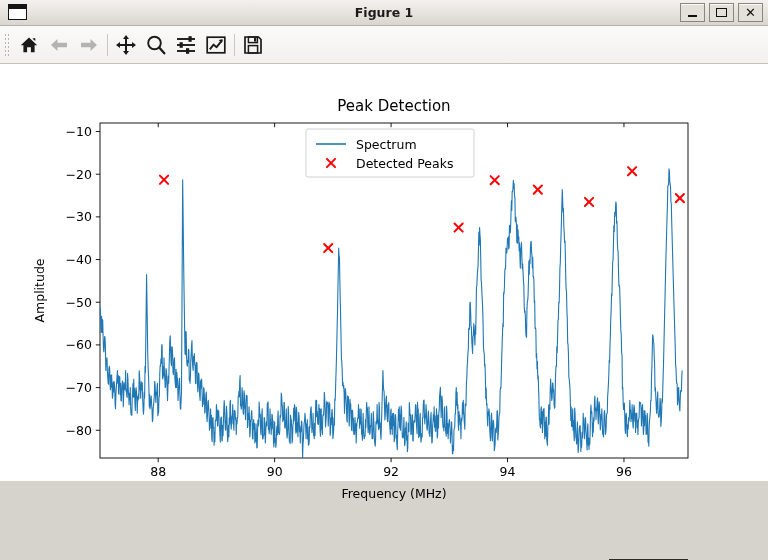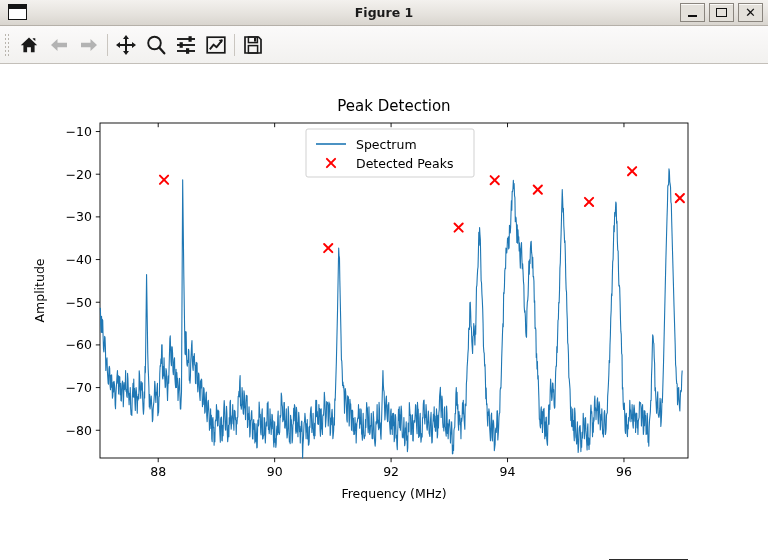--- a/index.html
+++ b/index.html
@@ -1,19 +1,19 @@
 <!DOCTYPE html>
 <html><head>
 <meta charset="utf-8">
 <style>
   html,body{margin:0;padding:0;}
   body{width:768px;height:560px;overflow:hidden;
        font-family:"DejaVu Sans","Liberation Sans",sans-serif;
        background:#d6d2cc;}
-  .window{position:absolute;left:0;top:0;width:768px;height:560px;
+  .window{position:absolute;left:0;top:0;width:768px;height:481px;
           background:#8b5cf6;display:flex;flex-direction:column;}
 
   
   .titlebar{height:25px;flex:0 0 25px;position:relative;
             background:linear-gradient(to bottom,#f3f1ee 0%,#e6e3de 55%,#d9d5cf 100%);
             border-bottom:1px solid #b5b0a9;}
   .title-text{position:absolute;left:0;right:0;top:0;height:25px;line-height:25px;
               text-align:center;font-size:12.5px;font-weight:bold;color:#1a1a1a;}
   .win-icon{position:absolute;left:8px;top:4px;width:19px;height:16px;
             background:#ffffff;border:1.6px solid #141414;box-sizing:border-box;}

